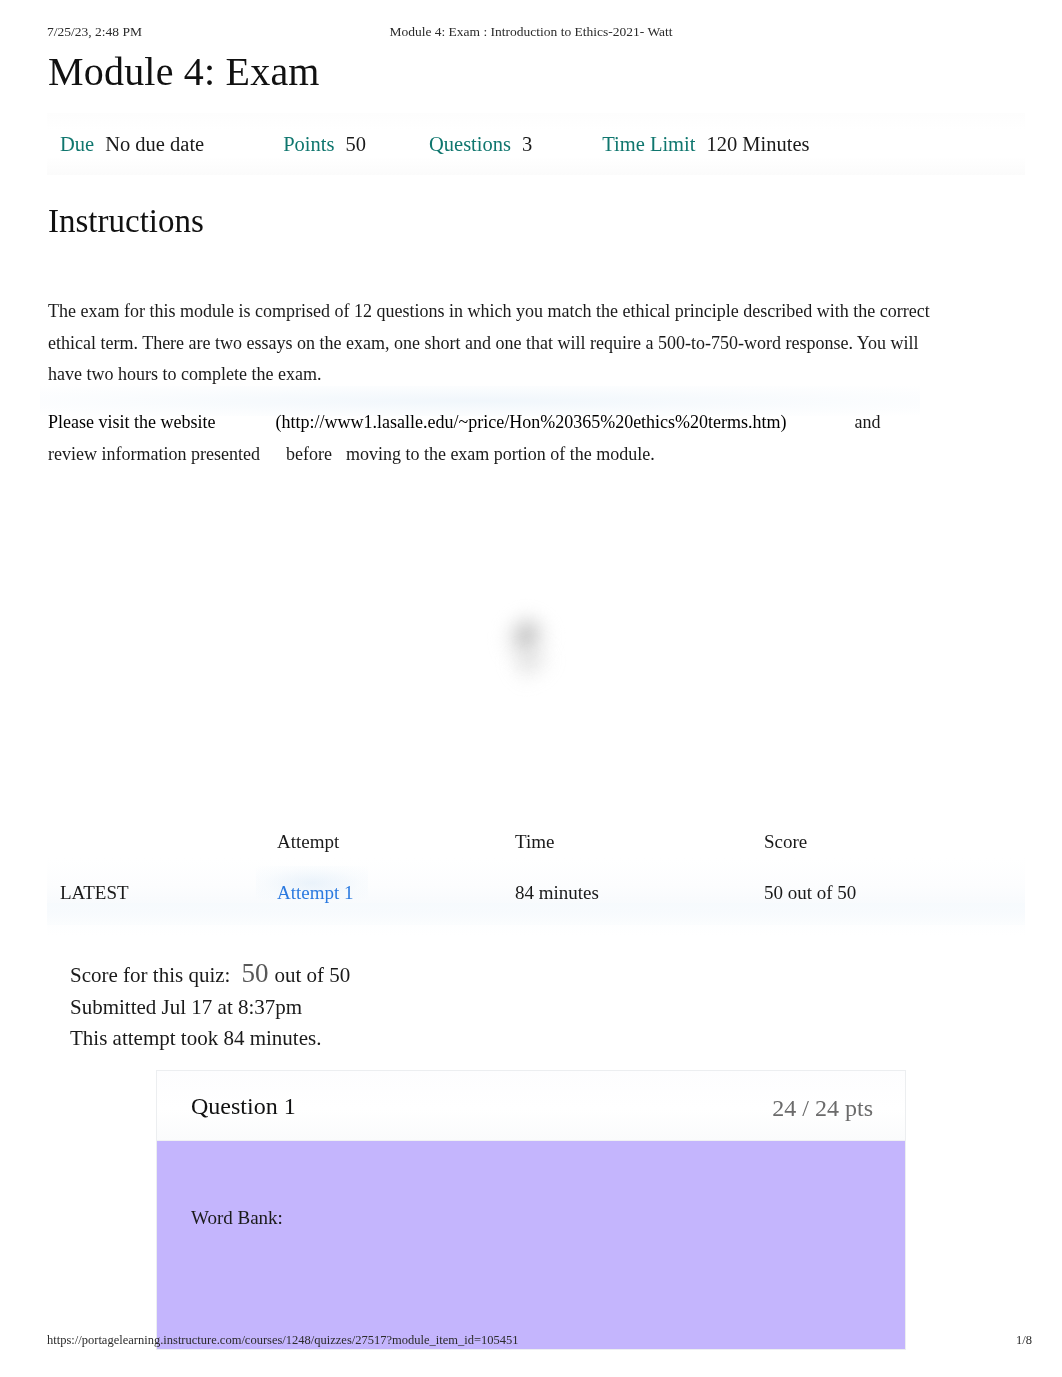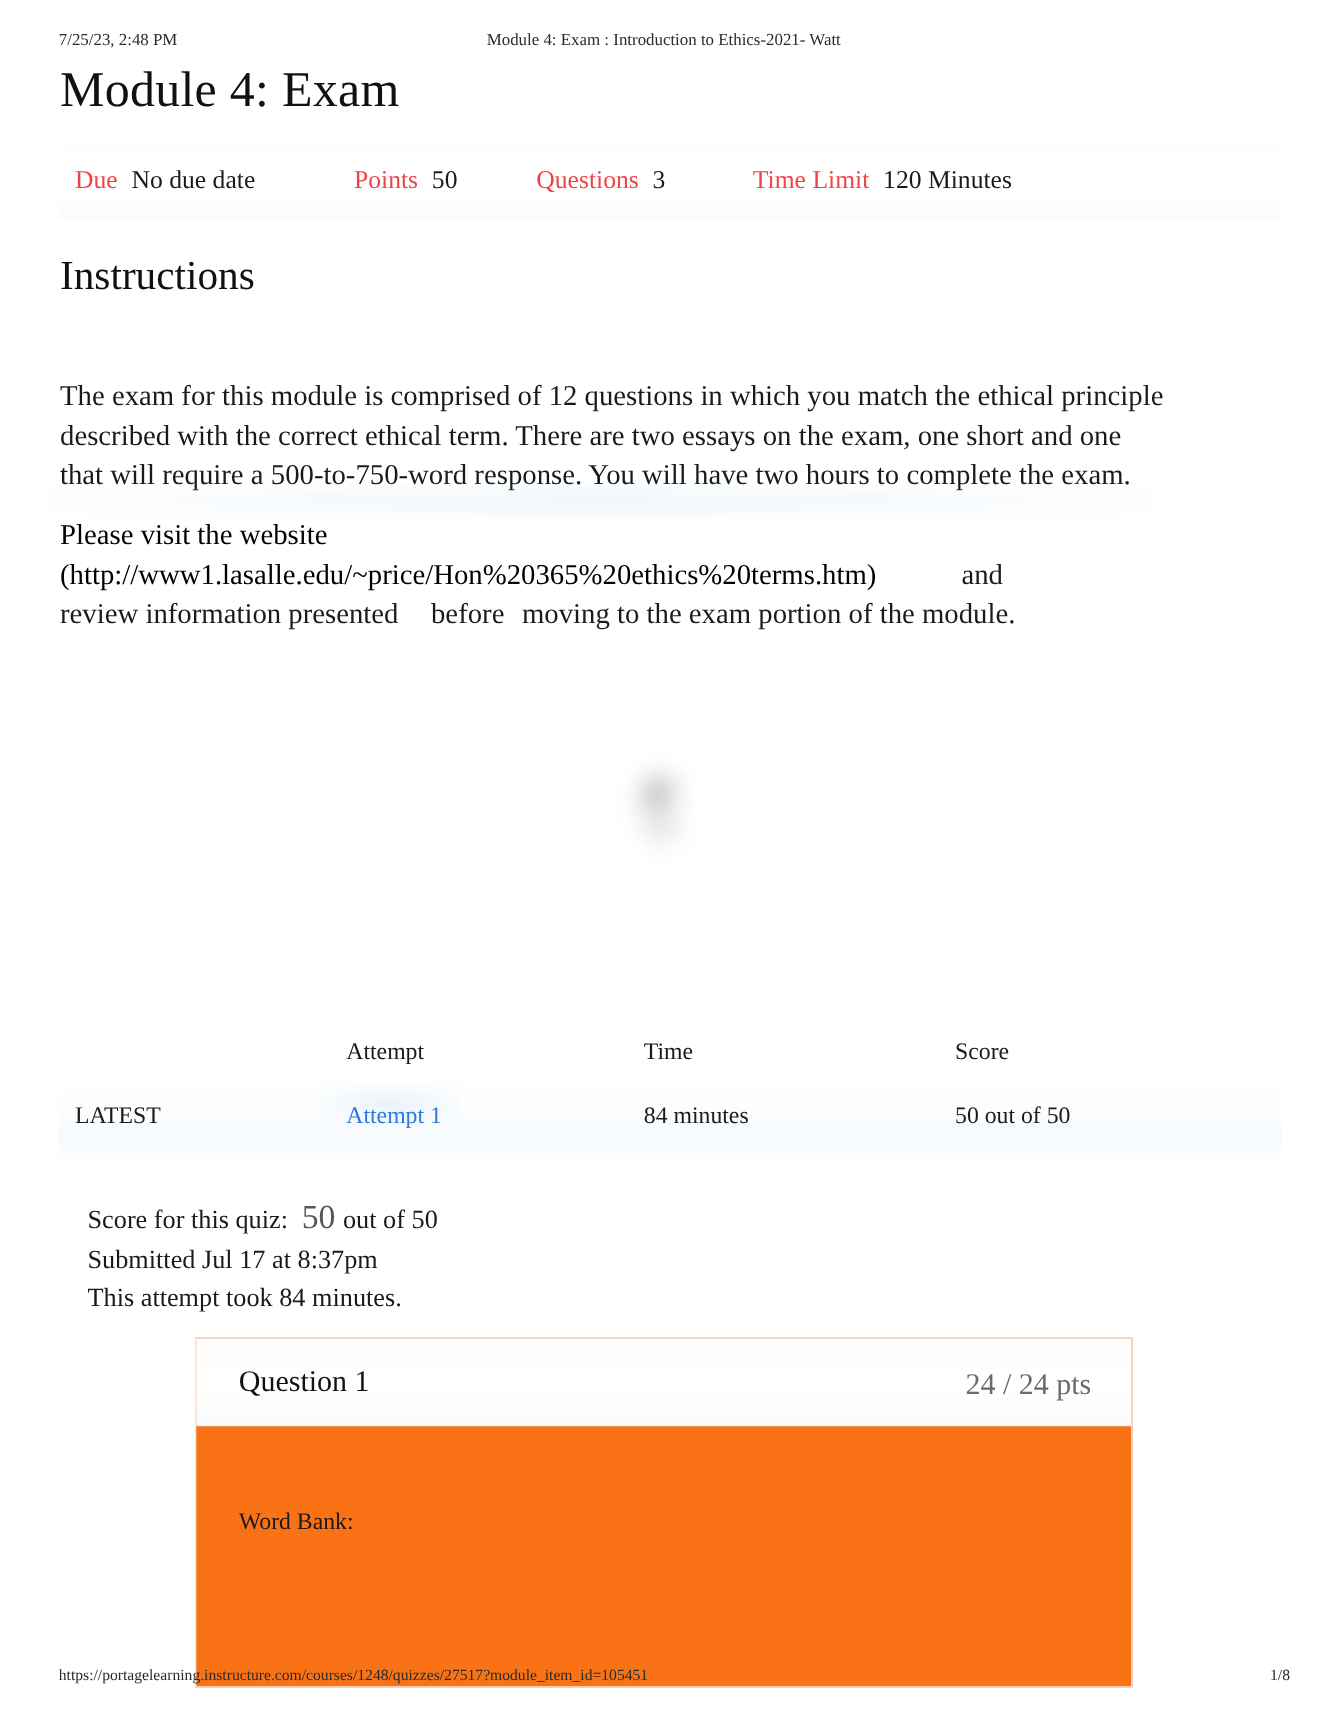--- a/index.html
+++ b/index.html
@@ -111,21 +111,21 @@
     top: 0;
     height: 62px;
     width: 978px;
     display: flex;
     align-items: center;
     font-size: 20.5px;
     line-height: 30px;
     white-space: nowrap;
   }
   .meta-cell { display: flex; align-items: baseline; }
-  .meta-label { color: #ef4444; }
+  .meta-label { color: #0f766e; }
   .meta-value { color: #1a1a1a; margin-left: 11px; }
   .meta-gap-a { width: 79px; }
   .meta-gap-b { width: 63px; }
   .meta-gap-c { width: 70px; }
   .meta-first { margin-left: 13px; }
 
   
   .section-heading {
     position: absolute;
     font-size: 33px;
@@ -134,21 +134,21 @@
     margin: 0;
     color: #111;
   }
   #instructions-heading { left: 48px; top: 200px; }
   #attempt-history-heading { left: 48px; top: 765px; }
 
   .para {
     position: absolute;
     left: 48px;
     width: 888px;
-    font-size: 23px;
+    font-size: 18px;
     line-height: 31.5px;
     color: #1a1a1a;
   }
   #instructions-p1 { top: 278px; }
   #instructions-p2 { top: 389px; width: 920px; }
   #instructions-p3 { top: 466px; width: 888px; }
 
   a.link {
     color: #000000;
     text-decoration: none;
@@ -290,21 +290,21 @@
   }
 
   
   .question-box {
     position: absolute;
     left: 156px;
     top: 1070px;
     width: 750px;
     height: 280px;
     border: 1px solid #eceef0;
-    background: #f97316;
+    background: #c4b5fd;
     box-sizing: border-box;
   }
   .question-header {
     position: relative;
     height: 69px;
     border-bottom: 1px solid #f0f1f3;
     background: linear-gradient(to bottom, #fdfdfe 0%, #ffffff 55%, #fafbfc 100%);
   }
   .question-title {
     position: absolute;

